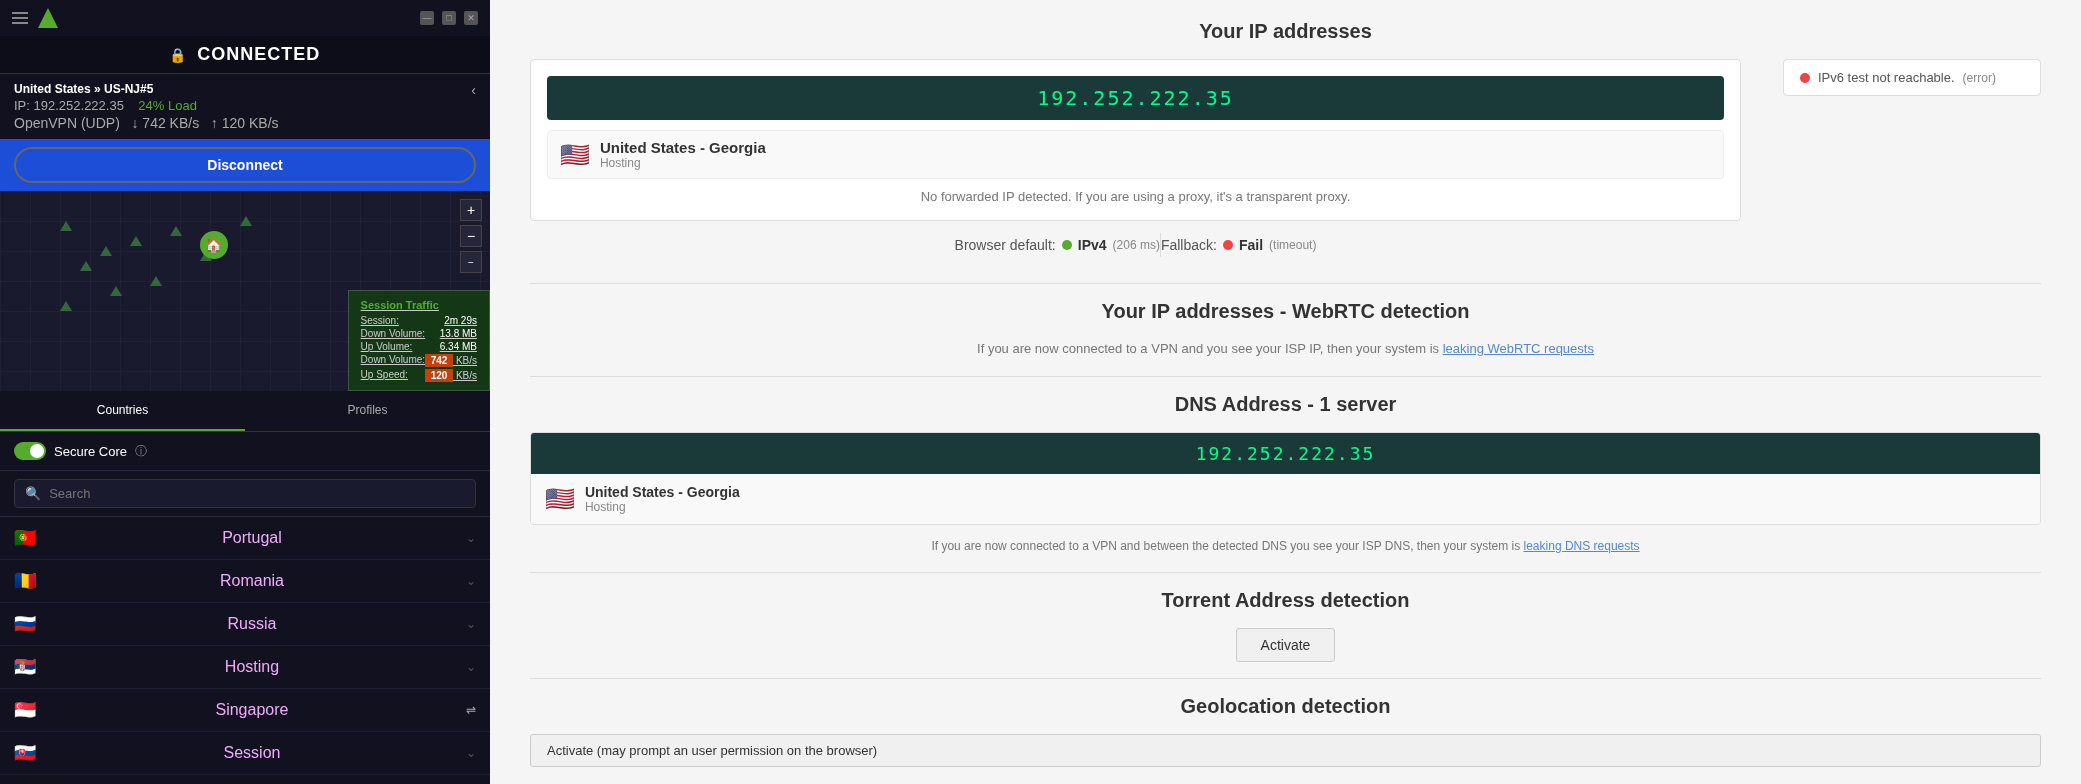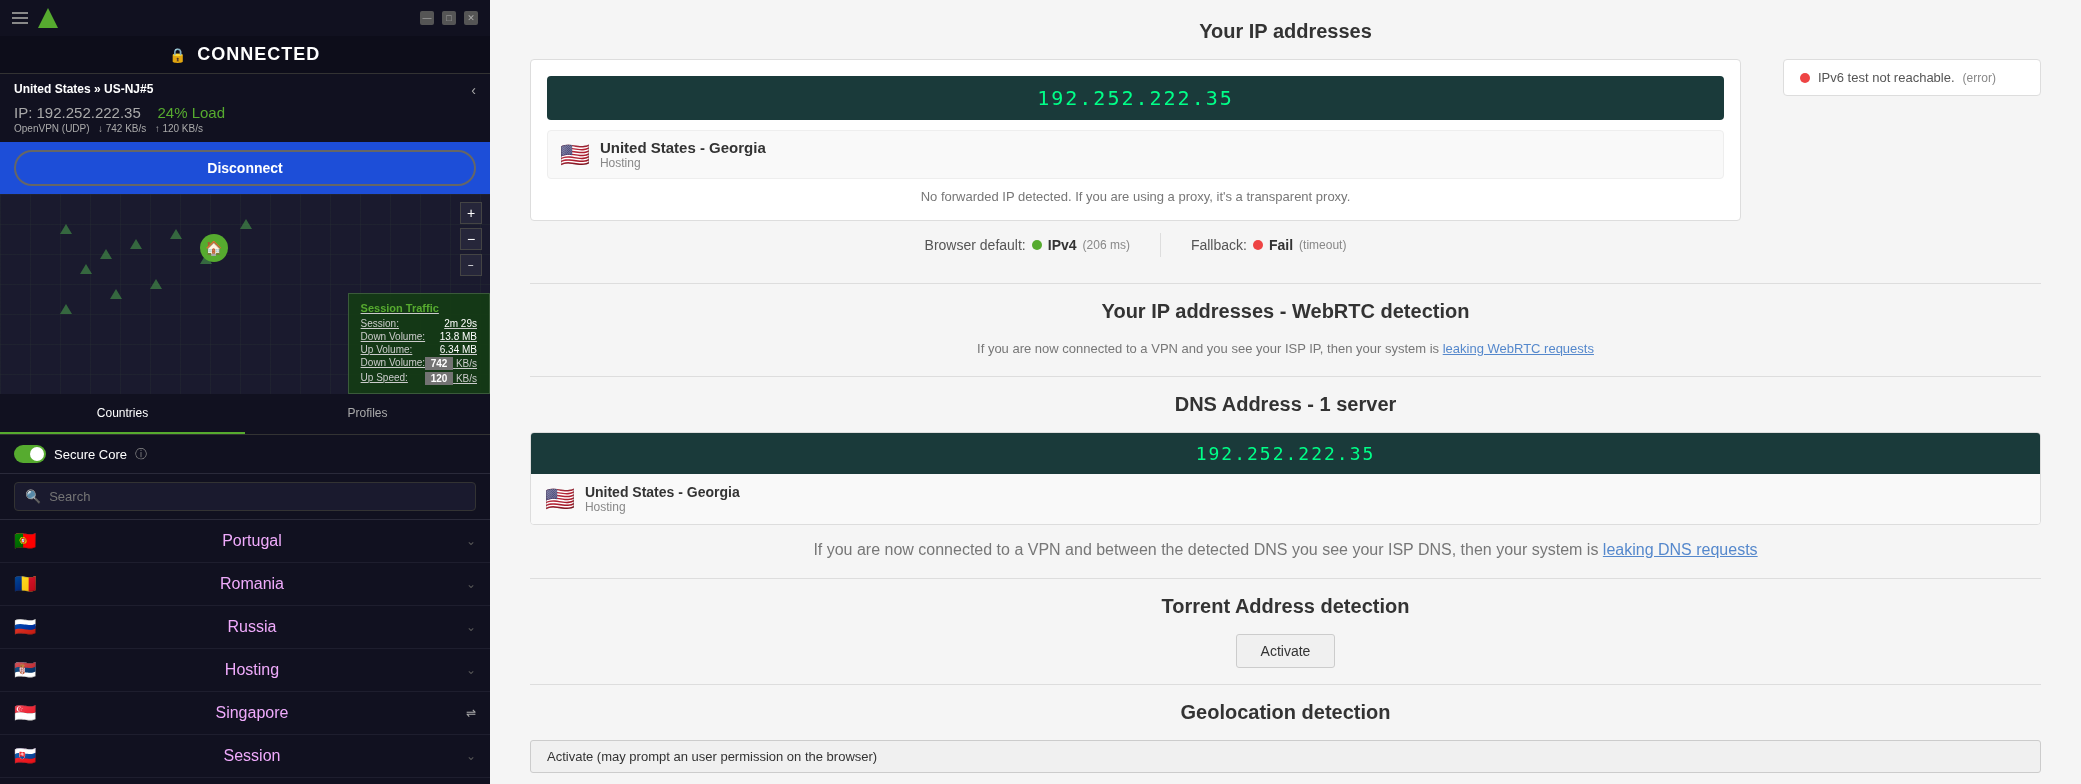--- a/index.html
+++ b/index.html
@@ -51,22 +51,22 @@
     .server-info {
       background: #111120;
       padding: 8px 14px;
       display: flex;
       align-items: flex-start;
       justify-content: space-between;
       position: relative;
     }
     .server-details { flex: 1; }
     .server-name { color: #fff; font-size: 12px; font-weight: bold; }
-    .server-ip { color: #aaa; font-size: 15px; margin-top: 8px; }
-    .server-proto { color: #aaa; font-size: 10px; margin-top: 2px; }
+    .server-ip { color: #aaa; font-size: 13px; margin-top: 2px; }
+    .server-proto { color: #aaa; font-size: 14px; margin-top: 2px; }
     .expand-btn { color: #aaa; cursor: pointer; font-size: 14px; }
 
     
     .map-area {
       background: #1a1a2e;
       flex: 1;
       position: relative;
       overflow: hidden;
       min-height: 130px;
       max-height: 200px;
@@ -113,21 +113,21 @@
       font-size: 10px;
       color: #ccc;
       min-width: 140px;
       text-decoration: underline;
     }
     .session-traffic .title { color: #56ab2f; font-weight: bold; margin-bottom: 4px; font-size: 11px; }
     .traffic-row { display: flex; justify-content: space-between; margin-top: 2px; }
     .traffic-val { color: #fff; }
     .speed-badge {
       display: inline-block;
-      background: #737373;
+      background: #c2410c;
       color: #fff;
       padding: 1px 4px;
       font-size: 10px;
       font-weight: bold;
       min-width: 28px;
       text-align: center;
     }
 
     
     .vpn-triangle {
@@ -328,21 +328,20 @@
     .ip-country { font-size: 15px; color: #333; font-weight: bold; }
     .ip-type { font-size: 12px; color: #888; }
 
     .no-forward { color: #777; font-size: 13px; text-align: center; margin-top: 10px; }
 
     
     .ip-protocol-row {
       display: flex;
       align-items: center;
       justify-content: center;
-      gap: 30px;
       margin: 10px 0;
     }
     .protocol-item {
       display: flex;
       align-items: center;
       gap: 6px;
       font-size: 14px;
       color: #555;
     }
     .dot-green { width: 10px; height: 10px; background: #56ab2f; border-radius: 50%; display: inline-block; }
@@ -405,21 +404,21 @@
       display: flex;
       align-items: center;
       gap: 10px;
       padding: 10px 14px;
       background: #f9f9f9;
     }
     .dns-text { flex: 1; }
     .dns-country { font-size: 14px; color: #333; font-weight: bold; }
     .dns-type { font-size: 12px; color: #888; }
     .dns-note {
-      font-size: 16px;
+      font-size: 12px;
       color: #777;
       text-align: center;
       margin: 10px 0;
       line-height: 1.6;
     }
     .dns-link { color: #5588cc; text-decoration: underline; }
 
     
     .torrent-btn {
       display: block;

